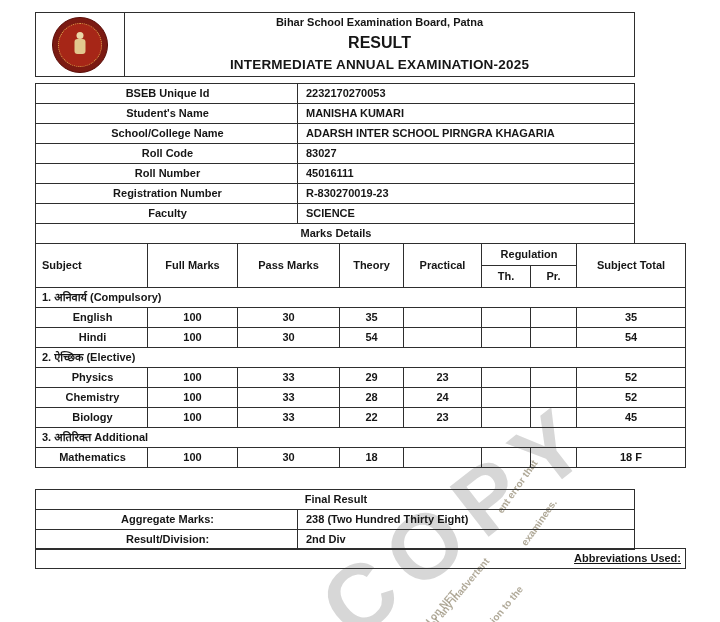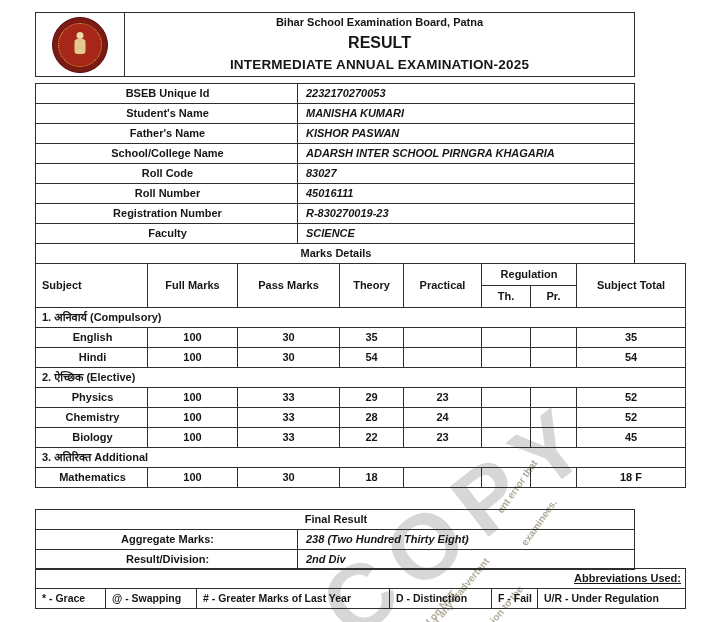--- a/index.html
+++ b/index.html
@@ -40,21 +40,21 @@
         background:#7b1a12;border:1px solid #580c07;margin:0 auto;}
   .seal-ring{position:absolute;inset:5px;border-radius:50%;
              background:#a62617;border:1.5px dotted #ddab4e;}
   .seal-head{position:absolute;left:50%;top:14px;transform:translateX(-50%);
              width:7px;height:7px;border-radius:50%;background:#ead9a9;}
   .seal-body{position:absolute;left:50%;top:21px;transform:translateX(-50%);
              width:11px;height:15px;border-radius:3px;background:#e2c88e;}
 
   .details-tbl{margin-top:6px;}
   .lbl{padding-left:6px;text-align:center;}
-  .val{padding-left:8px;text-align:left;font-style:italic;}
+  .val{padding-left:8px;text-align:left;}
 
   .marks-tbl{margin-top:-1.5px;}
   .marks-tbl th{text-align:center;padding:0 2px;}
   .marks-tbl th.al{text-align:left;padding-left:6px;}
   .marks-tbl td.num{text-align:center;}
   .marks-tbl th.h1{height:24px;margin-top:20px;}
   .marks-tbl th.h2{height:22px;}
   .section-cell{padding-left:6px;text-align:left;}
 
   .final-tbl{margin-top:21px;}
@@ -110,24 +110,20 @@
       <tbody>
           <tr>
         <td class="lbl">BSEB Unique Id</td>
         <td class="val">2232170270053</td>
       </tr>
       <tr>
         <td class="lbl">Student's Name</td>
         <td class="val">MANISHA KUMARI</td>
       </tr>
       <tr>
-        <td class="lbl">Father's Name</td>
-        <td class="val">KISHOR PASWAN</td>
-      </tr>
-      <tr>
         <td class="lbl">School/College Name</td>
         <td class="val">ADARSH INTER SCHOOL PIRNGRA KHAGARIA</td>
       </tr>
       <tr>
         <td class="lbl">Roll Code</td>
         <td class="val">83027</td>
       </tr>
       <tr>
         <td class="lbl">Roll Number</td>
         <td class="val">45016111</td>
@@ -272,25 +268,17 @@
         <col style="width:102px">
           <col style="width:46px">
           <col style="width:148px">
       </colgroup>
       <tbody>
           <tr>
         <td colspan="6" class="abbr-title">
           <span>Abbreviations Used:</span>
         </td>
       </tr>
-      <tr>
-        <td class="lg">* - Grace</td>
-        <td class="lg">@ - Swapping</td>
-        <td class="lg"># - Greater Marks of Last Year</td>
-        <td class="lg">D - Distinction</td>
-        <td class="lg">F - Fail</td>
-        <td class="lg">U/R - Under Regulation</td>
-      </tr>
     </tbody>
       </table>
 
   </div>
 </div>
 
 </body></html>

